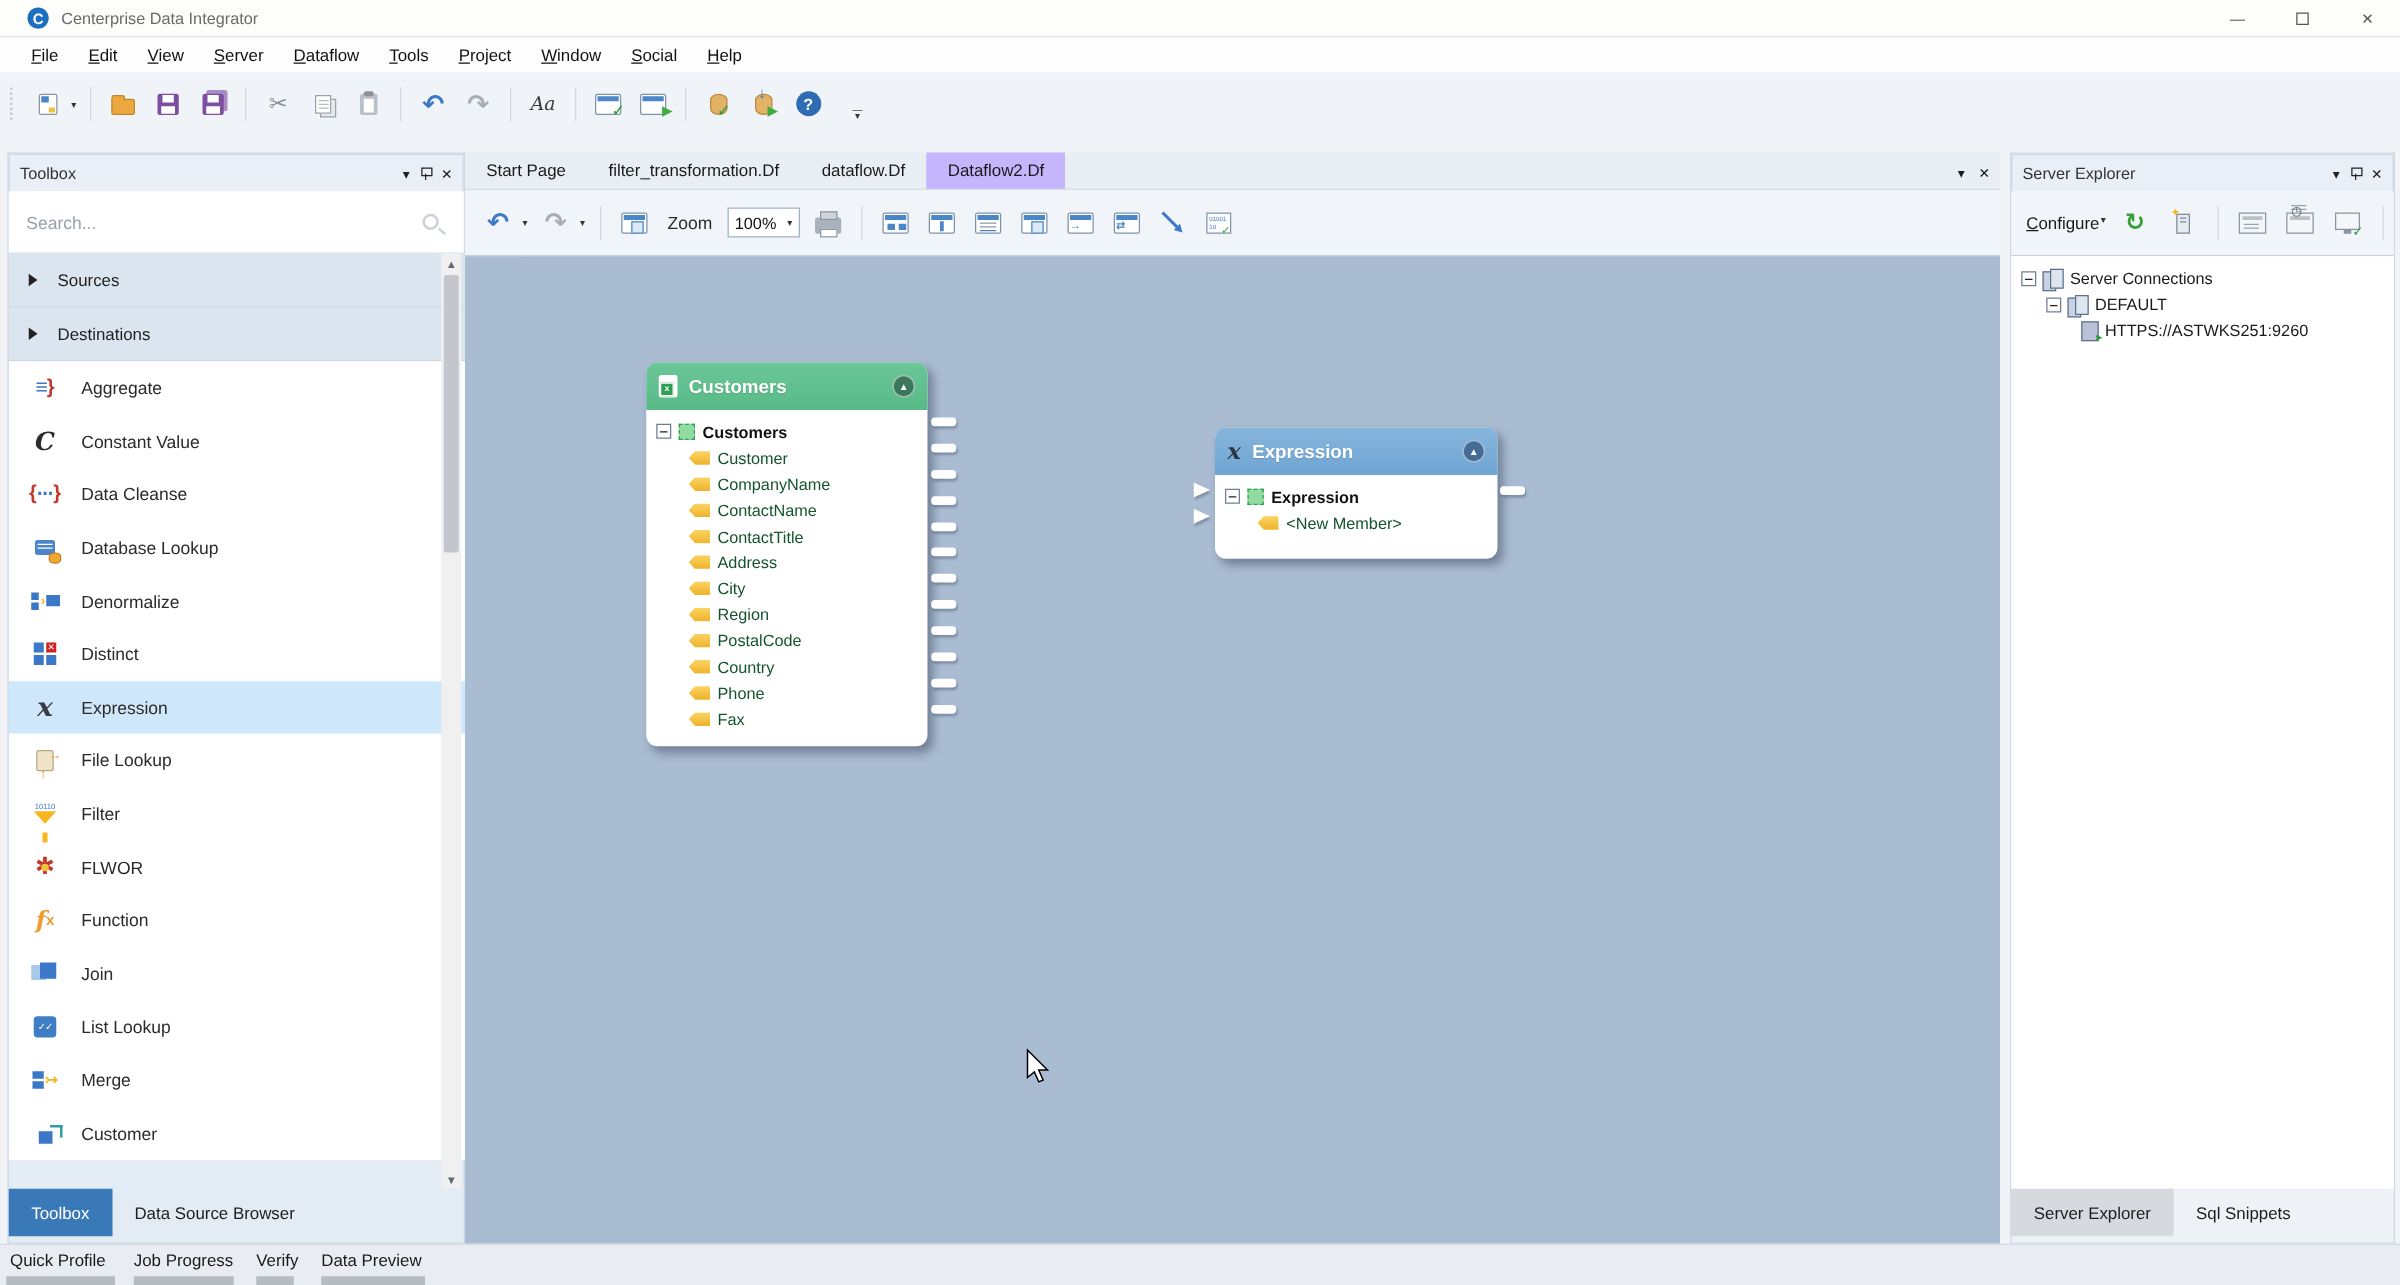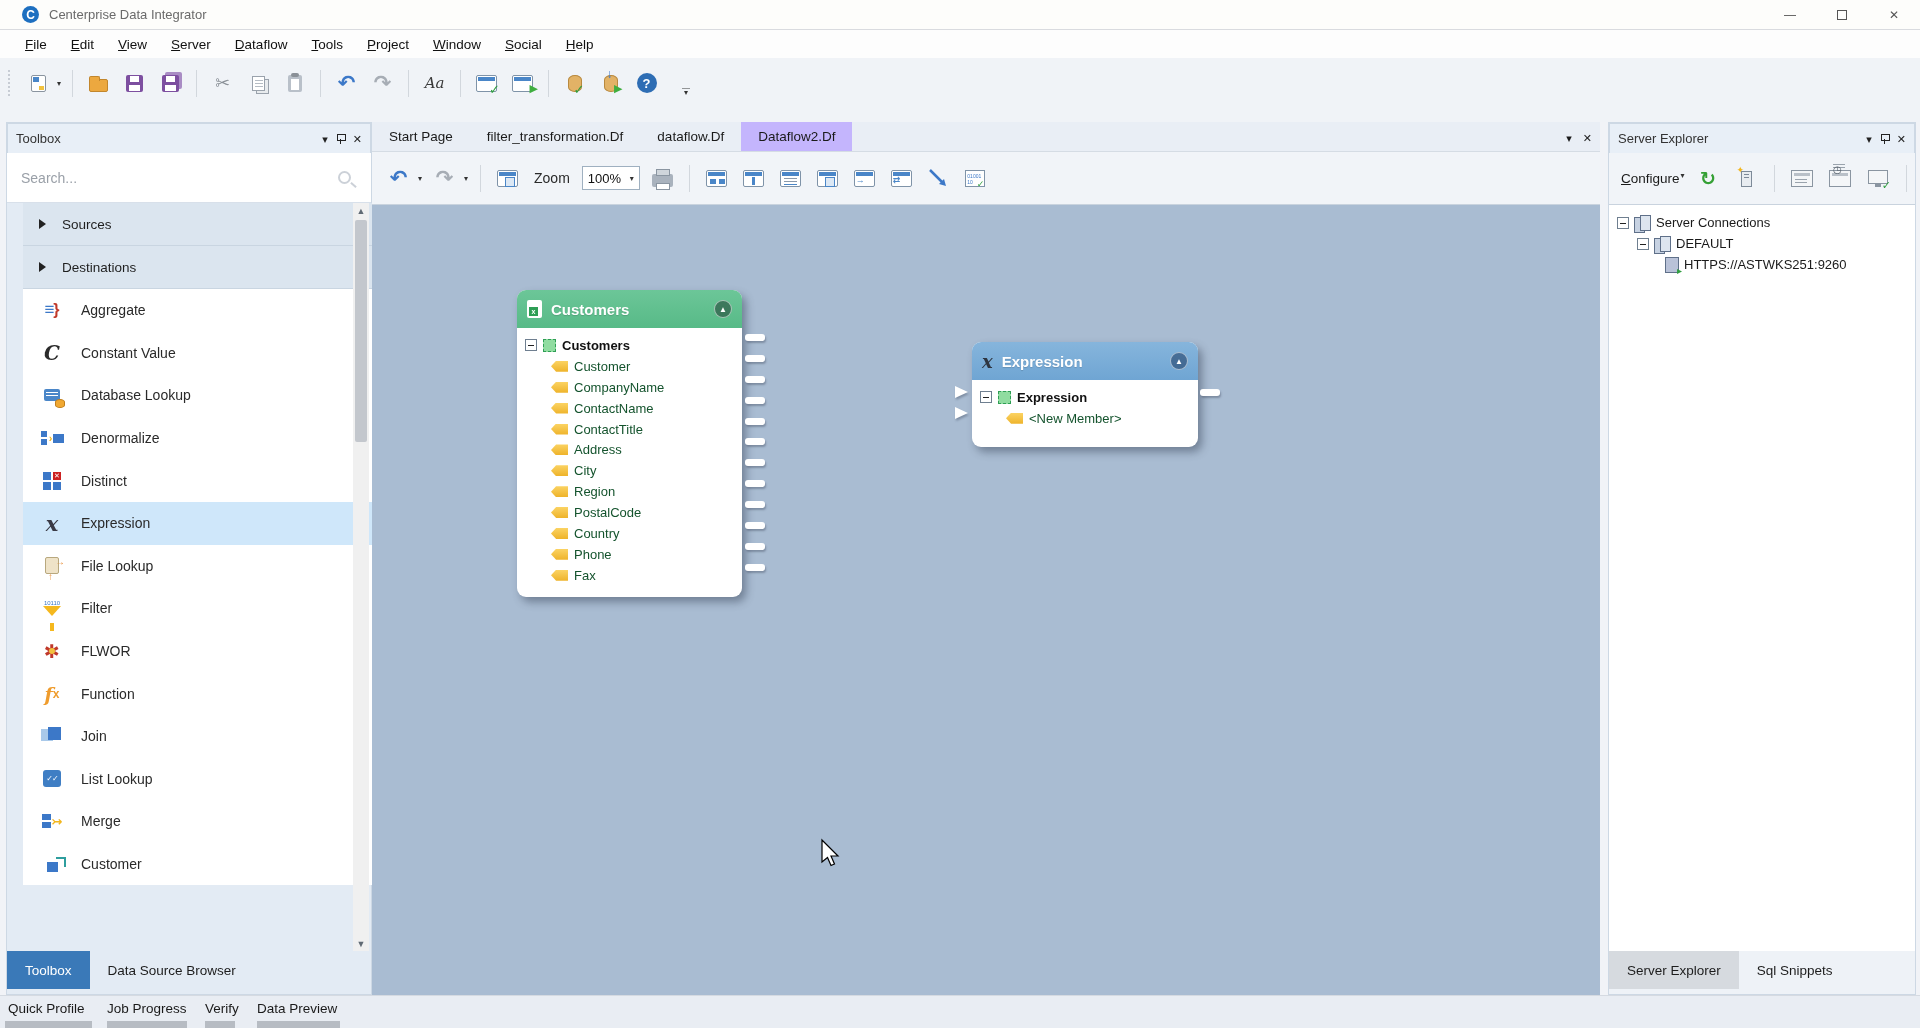--- a/index.html
+++ b/index.html
@@ -62,21 +62,21 @@
   .pin{width:7px;height:11px;position:relative;display:inline-block}
   .pin::before{content:"";position:absolute;left:0;top:1px;width:7px;height:5px;border:1px solid #222}
   .pin::after{content:"";position:absolute;left:3px;top:6px;width:1px;height:5px;background:#222}
   
   .leftpanel{position:absolute;left:6px;top:122px;width:366px;height:873px;background:#e3ebf4;border:1px solid #cdd8e4}
   .searchrow{position:absolute;left:0;top:30px;width:364px;height:50px;background:#fff;border-bottom:1px solid #d8e0ea;display:flex;align-items:center;padding:0 14px}
   .searchinput{border:none;outline:none;flex:1;font-size:14px;color:#333;background:transparent;font-family:inherit}
   .searchinput::placeholder{color:#9aa0a8}
   .mag{width:13px;height:13px;border:2px solid #ccd1d8;border-radius:50%;position:relative;margin-right:6px}
   .mag::after{content:"";position:absolute;left:10px;top:11px;width:7px;height:2px;background:#ccd1d8;transform:rotate(42deg)}
-  .tbx-scroll{position:absolute;left:16px;top:80px;width:412px;bottom:43px;overflow:hidden}
+  .tbx-scroll{position:absolute;left:0;top:80px;width:412px;bottom:43px;overflow:hidden}
   .tbx-section{height:43px;display:flex;align-items:center;background:#dbe5ef;border-bottom:1px solid #c9d5e1;padding-left:16px;gap:16px;color:#1f1f1f;font-size:13.5px}
   .tri-r{width:0;height:0;border-left:7px solid #222;border-top:5px solid transparent;border-bottom:5px solid transparent}
   .tri-d{width:0;height:0;border-top:7px solid #222;border-left:5px solid transparent;border-right:5px solid transparent}
   .tbx-list{background:#fff}
   .tbx-item{height:42.6px;display:flex;align-items:center;padding:0 10px 0 14px;gap:14px;background:#fff}
   .tbx-item.sel{background:#cfe7fa}
   .tbx-label{font-size:14px;color:#2a2a2a;flex:1}
   .info{width:17px;height:17px;border-radius:50%;background:#c9cdd4;color:#fff;display:flex;align-items:center;justify-content:center;font-family:"DejaVu Serif",serif;font-style:italic;font-weight:bold;font-size:11px;flex:none}
   .info::before{content:"i"}
   .info.blue{background:#1f5fae}
@@ -333,20 +333,29 @@
         <span class="tbx-label">Aggregate</span>
           <span class="info"></span>
       </div>
       <div class="tbx-item">
         <span class="tbx-ic g-constC"></span>
         <span class="tbx-label">Constant Value</span>
           <span class="info"></span>
       </div>
       <div class="tbx-item">
         <span class="tbx-ic">
+            <span class="dc-brL"></span>
+            <span class="dc-dots"></span>
+            <span class="dc-brR"></span>
+          </span>
+        <span class="tbx-label">Data Cleanse</span>
+          <span class="info hidden"></span>
+      </div>
+      <div class="tbx-item">
+        <span class="tbx-ic">
             <span class="dbgrid"></span>
             <span class="dbcyl"></span>
           </span>
         <span class="tbx-label">Database Lookup</span>
           <span class="info"></span>
       </div>
       <div class="tbx-item">
         <span class="tbx-ic">
             <span class="dn-col">
               <span class="dn-sq"></span>

